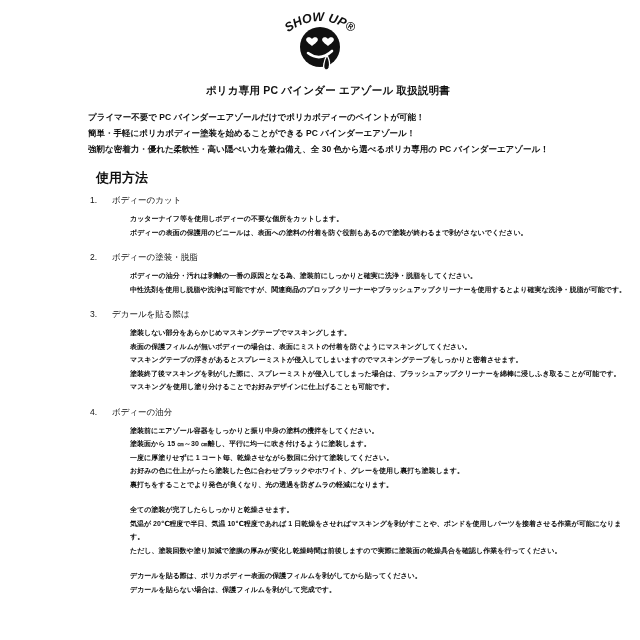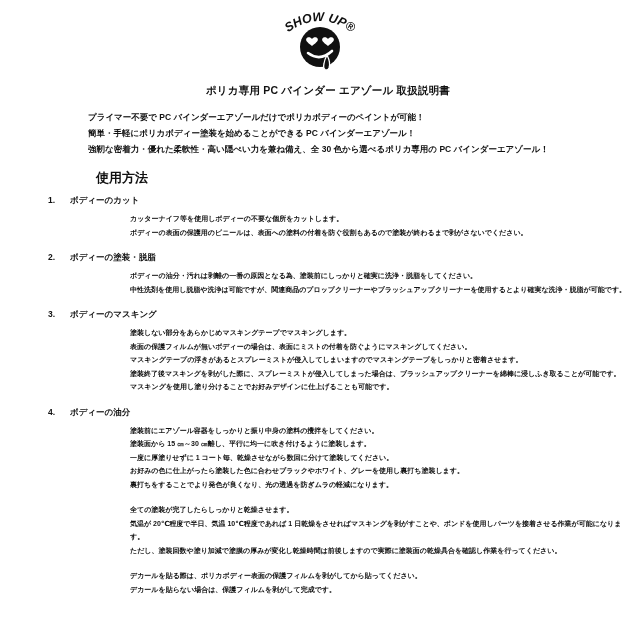--- a/index.html
+++ b/index.html
@@ -36,24 +36,24 @@
     line-height:12px;
     font-weight:bold;
   }
   .steps{
     list-style:none;
     margin:10px 0 0 0;
     padding:0;
   }
   .step{margin:0 0 12px 0;}
   .step-header{
-    padding-left:48px;
+    padding-left:90px;
     font-size:8.5px;
     line-height:12px;
-    font-weight:bold;
+    font-weight:normal;
     white-space:nowrap;
   }
   .step-num{display:inline-block;width:22px;}
   .step-body{
     margin-top:6px;
     padding-left:130px;
     font-size:7px;
     line-height:13.5px;
     font-weight:bold;
     white-space:nowrap;
@@ -99,21 +99,21 @@
         </div>
       </li>
       <li class="step">
         <div class="step-header"><span class="step-num">2.</span><span>ボディーの塗装・脱脂</span></div>
         <div class="step-body">
           <div class="step-line">ボディーの油分・汚れは剥離の一番の原因となる為、塗装前にしっかりと確実に洗浄・脱脂をしてください。</div>
           <div class="step-line">中性洗剤を使用し脱脂や洗浄は可能ですが、関連商品のプロップクリーナーやブラッシュアップクリーナーを使用するとより確実な洗浄・脱脂が可能です。</div>
         </div>
       </li>
       <li class="step">
-        <div class="step-header"><span class="step-num">3.</span><span>ボディーのマスキング</span></div>
+        <div class="step-header"><span class="step-num">3.</span><span>デカールを貼る際は</span></div>
         <div class="step-body">
           <div class="step-line">塗装しない部分をあらかじめマスキングテープでマスキングします。</div>
           <div class="step-line">表面の保護フィルムが無いボディーの場合は、表面にミストの付着を防ぐようにマスキングしてください。</div>
           <div class="step-line">マスキングテープの浮きがあるとスプレーミストが侵入してしまいますのでマスキングテープをしっかりと密着させます。</div>
           <div class="step-line">塗装終了後マスキングを剥がした際に、スプレーミストが侵入してしまった場合は、ブラッシュアップクリーナーを綿棒に浸しふき取ることが可能です。</div>
           <div class="step-line">マスキングを使用し塗り分けることでお好みデザインに仕上げることも可能です。</div>
         </div>
       </li>
       <li class="step">
         <div class="step-header"><span class="step-num">4.</span><span>ボディーの油分</span></div>

